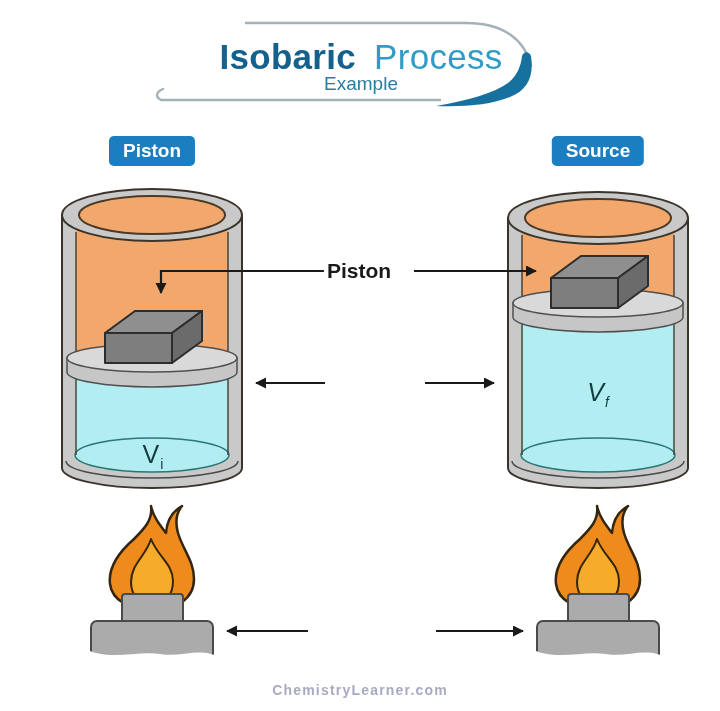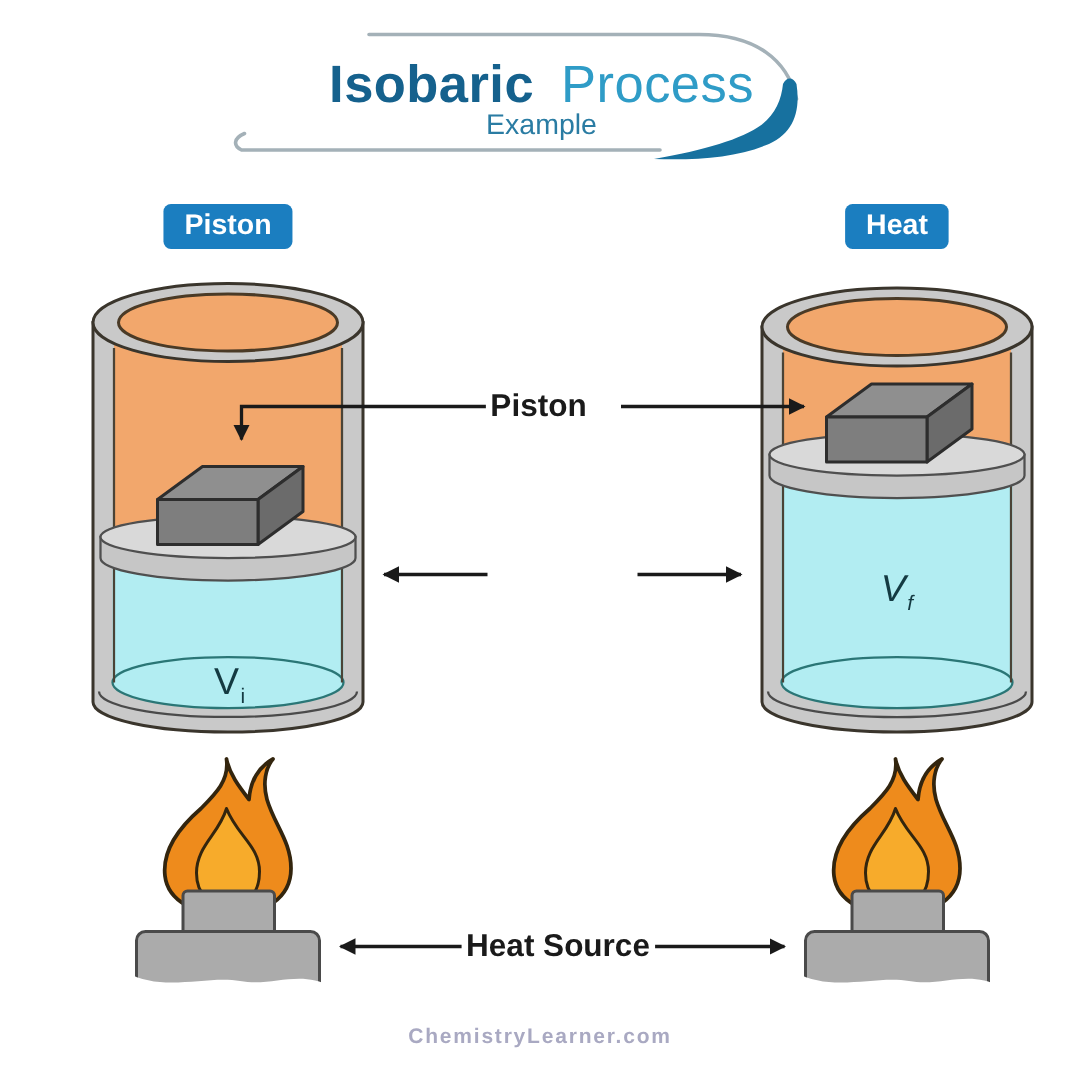--- a/index.html
+++ b/index.html
@@ -137,24 +137,23 @@
     </g>
   </svg>
 
   <div class="title-wrap">
     <span class="title-primary">Isobaric</span>
     <span class="title-secondary">Process</span>
   </div>
   <div class="subtitle">Example</div>
 
   <div class="state-badge badge-before">Piston</div>
-  <div class="state-badge badge-after">Heat</div>
+  <div class="state-badge badge-after">Source</div>
 
   <div class="diagram-label label-piston">Piston</div>
-  <div class="diagram-label label-heat">Heat Source</div>
 
   <div class="volume-label vol-initial">
     <span>V</span><span class="sub">i</span>
   </div>
   <div class="volume-label vol-final">
     <span>V</span><span class="sub">f</span>
   </div>
 
   <div class="watermark">ChemistryLearner.com</div>
 

